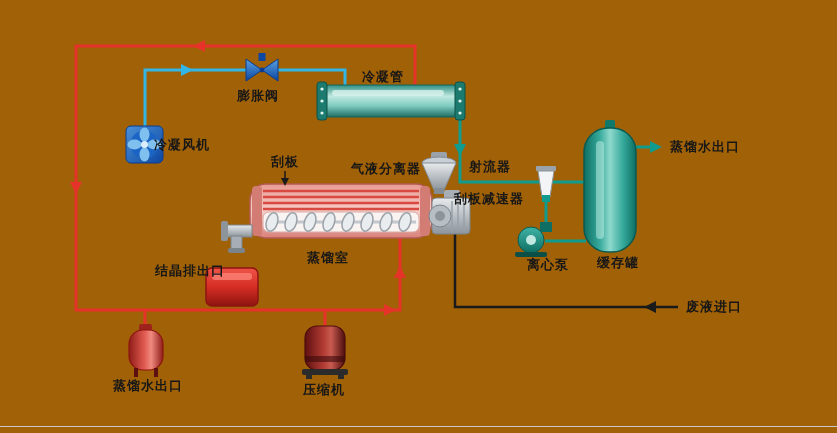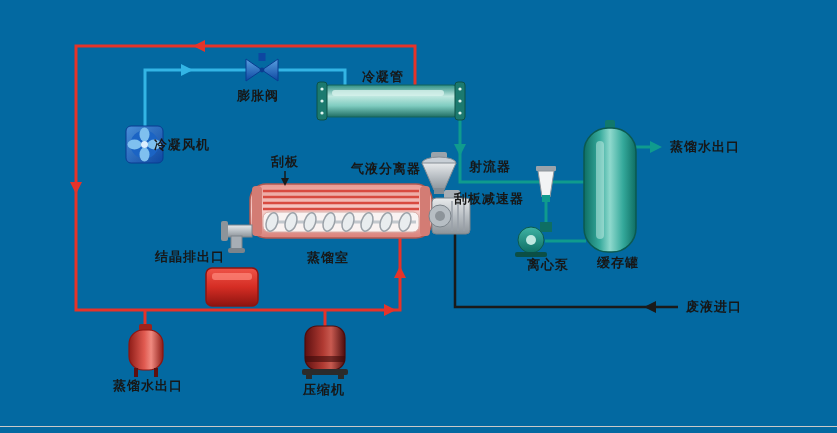--- a/index.html
+++ b/index.html
@@ -1,17 +1,17 @@
 <!DOCTYPE html>
 <html><head>
 <meta charset="utf-8">
 <style>
   html,body{margin:0;padding:0;background:#fff;}
   #stage{
-    position:relative;width:837px;height:433px;background:#0369a1;overflow:hidden;
+    position:relative;width:837px;height:433px;background:#a16207;overflow:hidden;
     font-family:Liberation Mono, monospace;
   }
   #flow-svg{position:absolute;left:0;top:0;width:837px;height:433px;}
   .lbl{
     position:absolute;transform:translate(-50%,-50%);
     font-size:13px;font-weight:700;color:#171717;white-space:nowrap;
     letter-spacing:1px;
   }
   .divider{position:absolute;left:0;top:426px;width:837px;height:1px;background:#c9c9c9;}
 </style>
@@ -231,19 +231,19 @@
   <div class="lbl" style="left:258px;top:96px">膨胀阀</div>
   <div class="lbl" style="left:182px;top:145px">冷凝风机</div>
   <div class="lbl" style="left:285px;top:162px">刮板</div>
   <div class="lbl" style="left:386px;top:169px">气液分离器</div>
   <div class="lbl" style="left:489px;top:199px">刮板减速器</div>
   <div class="lbl" style="left:490px;top:167px">射流器</div>
   <div class="lbl" style="left:705px;top:147px">蒸馏水出口</div>
   <div class="lbl" style="left:618px;top:263px">缓存罐</div>
   <div class="lbl" style="left:548px;top:265px">离心泵</div>
   <div class="lbl" style="left:328px;top:258px">蒸馏室</div>
-  <div class="lbl" style="left:190px;top:257px">结晶排出口</div>
+  <div class="lbl" style="left:190px;top:271px">结晶排出口</div>
   <div class="lbl" style="left:148px;top:386px">蒸馏水出口</div>
   <div class="lbl" style="left:324px;top:390px">压缩机</div>
   <div class="lbl" style="left:714px;top:307px">废液进口</div>
 
   <div class="divider"></div>
 </div>
 
 </body></html>

